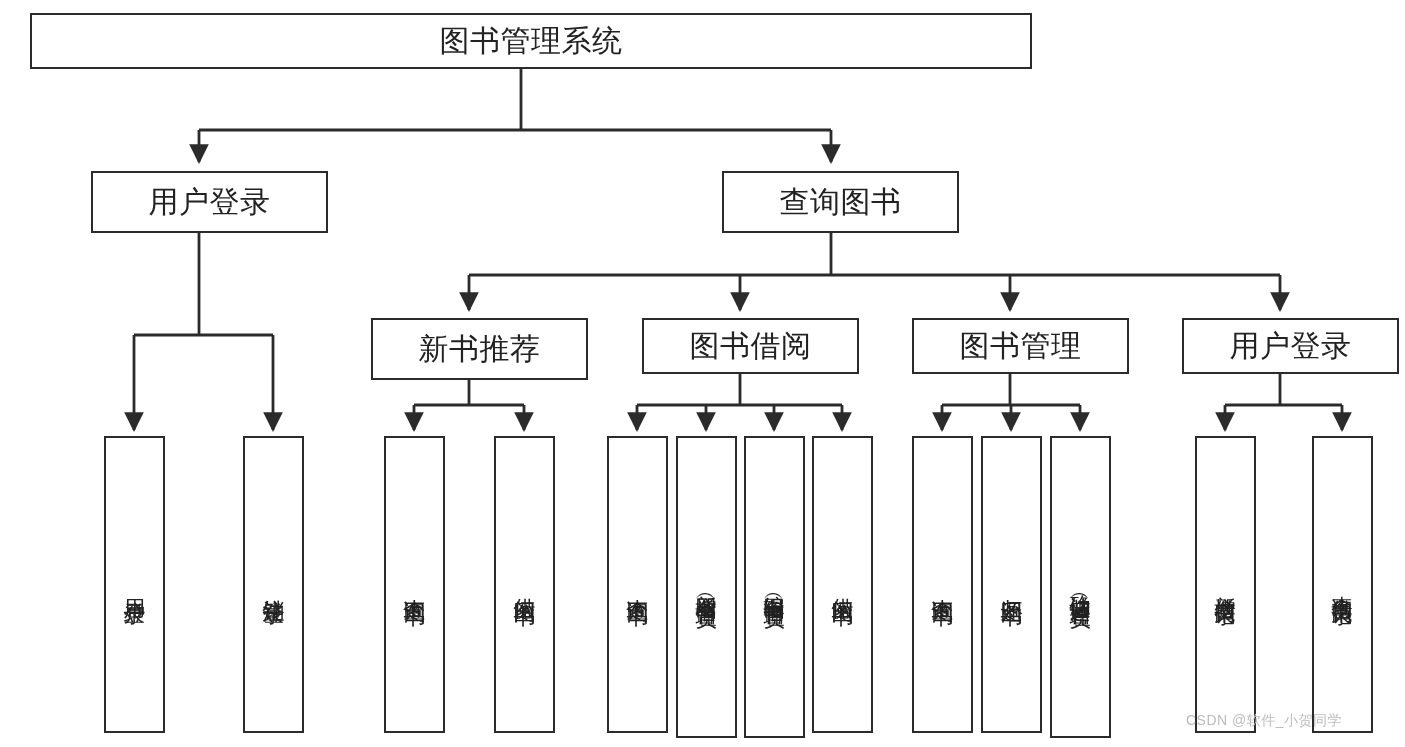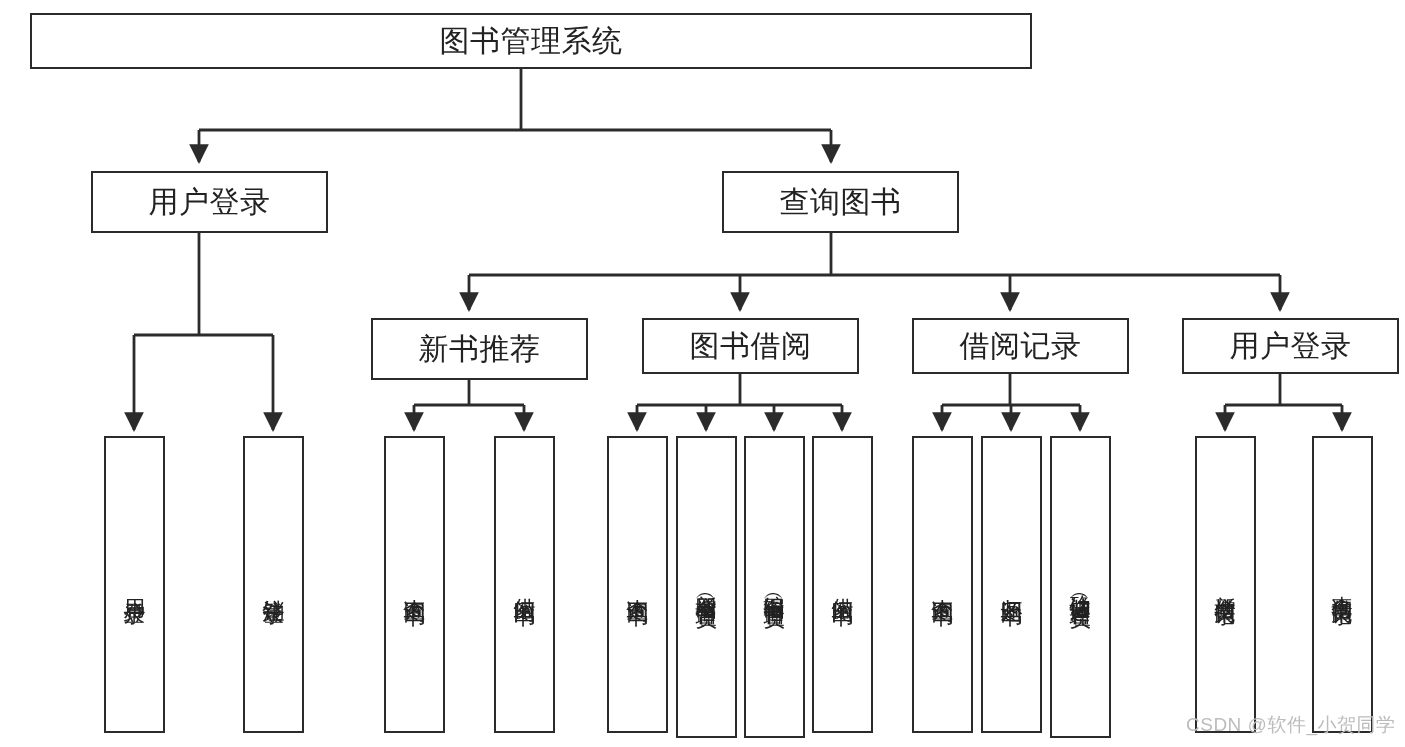--- a/index.html
+++ b/index.html
@@ -50,21 +50,21 @@
   }
   .node.vert .vtext {
     writing-mode: vertical-rl;
     text-orientation: upright;
     white-space: nowrap;
   }
   .watermark {
     position: absolute;
     left: 1186px;
     top: 712px;
-    font-size: 19px;
+    font-size: 14px;
     color: #bcbcbc;
     white-space: nowrap;
     letter-spacing: 0.5px;
   }
 </style>
 </head>
 <body>
 
 <div id="canvas">
 
@@ -129,21 +129,21 @@
     <span>查询图书</span>
   </div>
 
   <div class="node horiz" style="left:361px; top:318px; width:217px; height:62px;">
     <span>新书推荐</span>
   </div>
   <div class="node horiz" style="left:632px; top:318px; width:217px; height:56px;">
     <span>图书借阅</span>
   </div>
   <div class="node horiz" style="left:902px; top:318px; width:217px; height:56px;">
-    <span>借阅记录</span>
+    <span>图书管理</span>
   </div>
   <div class="node horiz" style="left:1172px; top:318px; width:217px; height:56px;">
     <span>用户登录</span>
   </div>
 
   <div class="node vert" style="left:104px; top:436px; width:61px; height:297px;">
     <span class="vtext">用户登录</span>
   </div>
   <div class="node vert" style="left:243px; top:436px; width:61px; height:297px;">
     <span class="vtext">注销登录</span>

